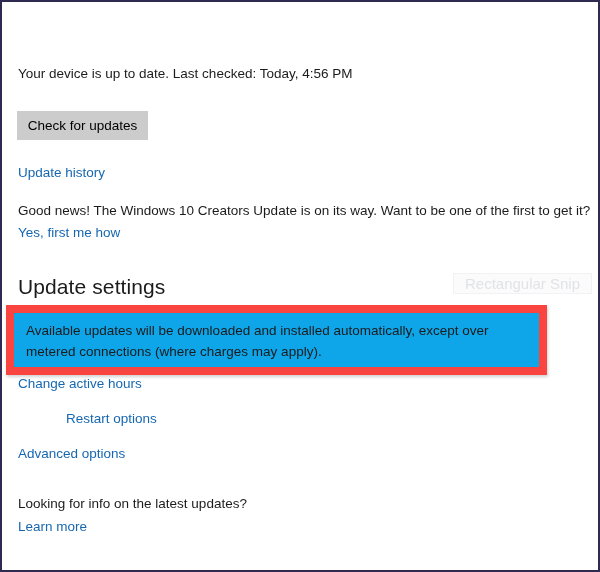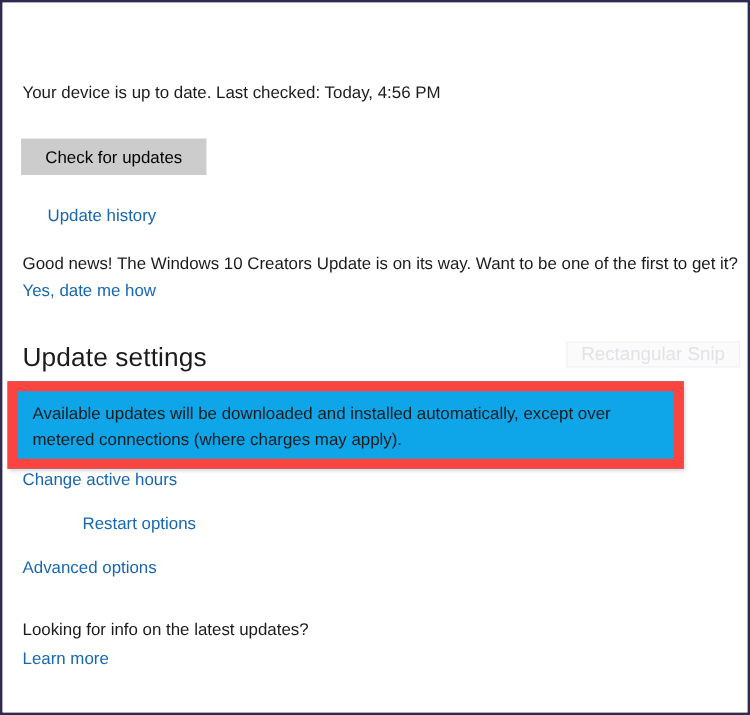--- a/index.html
+++ b/index.html
@@ -53,21 +53,21 @@
   }
   #status-line { top: 62px; }
   #creators-line { top: 199px; }
   #looking-line  { top: 492px; }
 
   
   #check-updates-button {
     position: absolute;
     left: 15px;
     top: 109px;
-    width: 148px;
+    width: 131px;
     height: 29px;
     background: #cccccc;
     border: 1px solid #cccccc;
     color: #000000;
     font-family: "Liberation Sans", sans-serif;
     font-size: 13.5px;
     line-height: 27px;
     text-align: center;
     padding: 0;
     cursor: default;
@@ -78,21 +78,21 @@
   .link {
     position: absolute;
     left: 16px;
     font-size: 13.5px;
     font-weight: 400;
     color: #1767b0;
     text-decoration: none;
     white-space: nowrap;
     cursor: pointer;
   }
-  #link-update-history   { top: 163px; margin-left: 20px; }
+  #link-update-history   { top: 163px; }
   #link-yes-show-me-how  { top: 223px; }
   #link-change-hours     { top: 374px; }
   #link-restart-options  { top: 409px; margin-left: 48px; }
   #link-advanced-options { top: 444px; }
   #link-learn-more       { top: 517px; }
 
   
   #ghost-tooltip {
     position: absolute;
     left: 451px;
@@ -140,21 +140,21 @@
 
 
     <div class="body-text" id="status-line">Your device is up to date. Last checked: Today, 4:56 PM</div>
 
     <button id="check-updates-button">Check for updates</button>
 
     <a class="link" id="link-update-history">Update history</a>
 
     <div class="body-text" id="creators-line">Good news! The Windows 10 Creators Update is on its way. Want to be one of the first to get it?</div>
 
-    <a class="link" id="link-yes-show-me-how">Yes, date me how</a>
+    <a class="link" id="link-yes-show-me-how">Yes, first me how</a>
 
     <div id="ghost-tooltip">Rectangular Snip</div>
 
     <div class="section-heading" id="h-update-settings">Update settings</div>
 
     <div id="metered-callout">
       <div id="metered-text">Available updates will be downloaded and installed automatically, except over metered connections (where charges may apply).</div>
     </div>
 
     <a class="link" id="link-change-hours">Change active hours</a>

